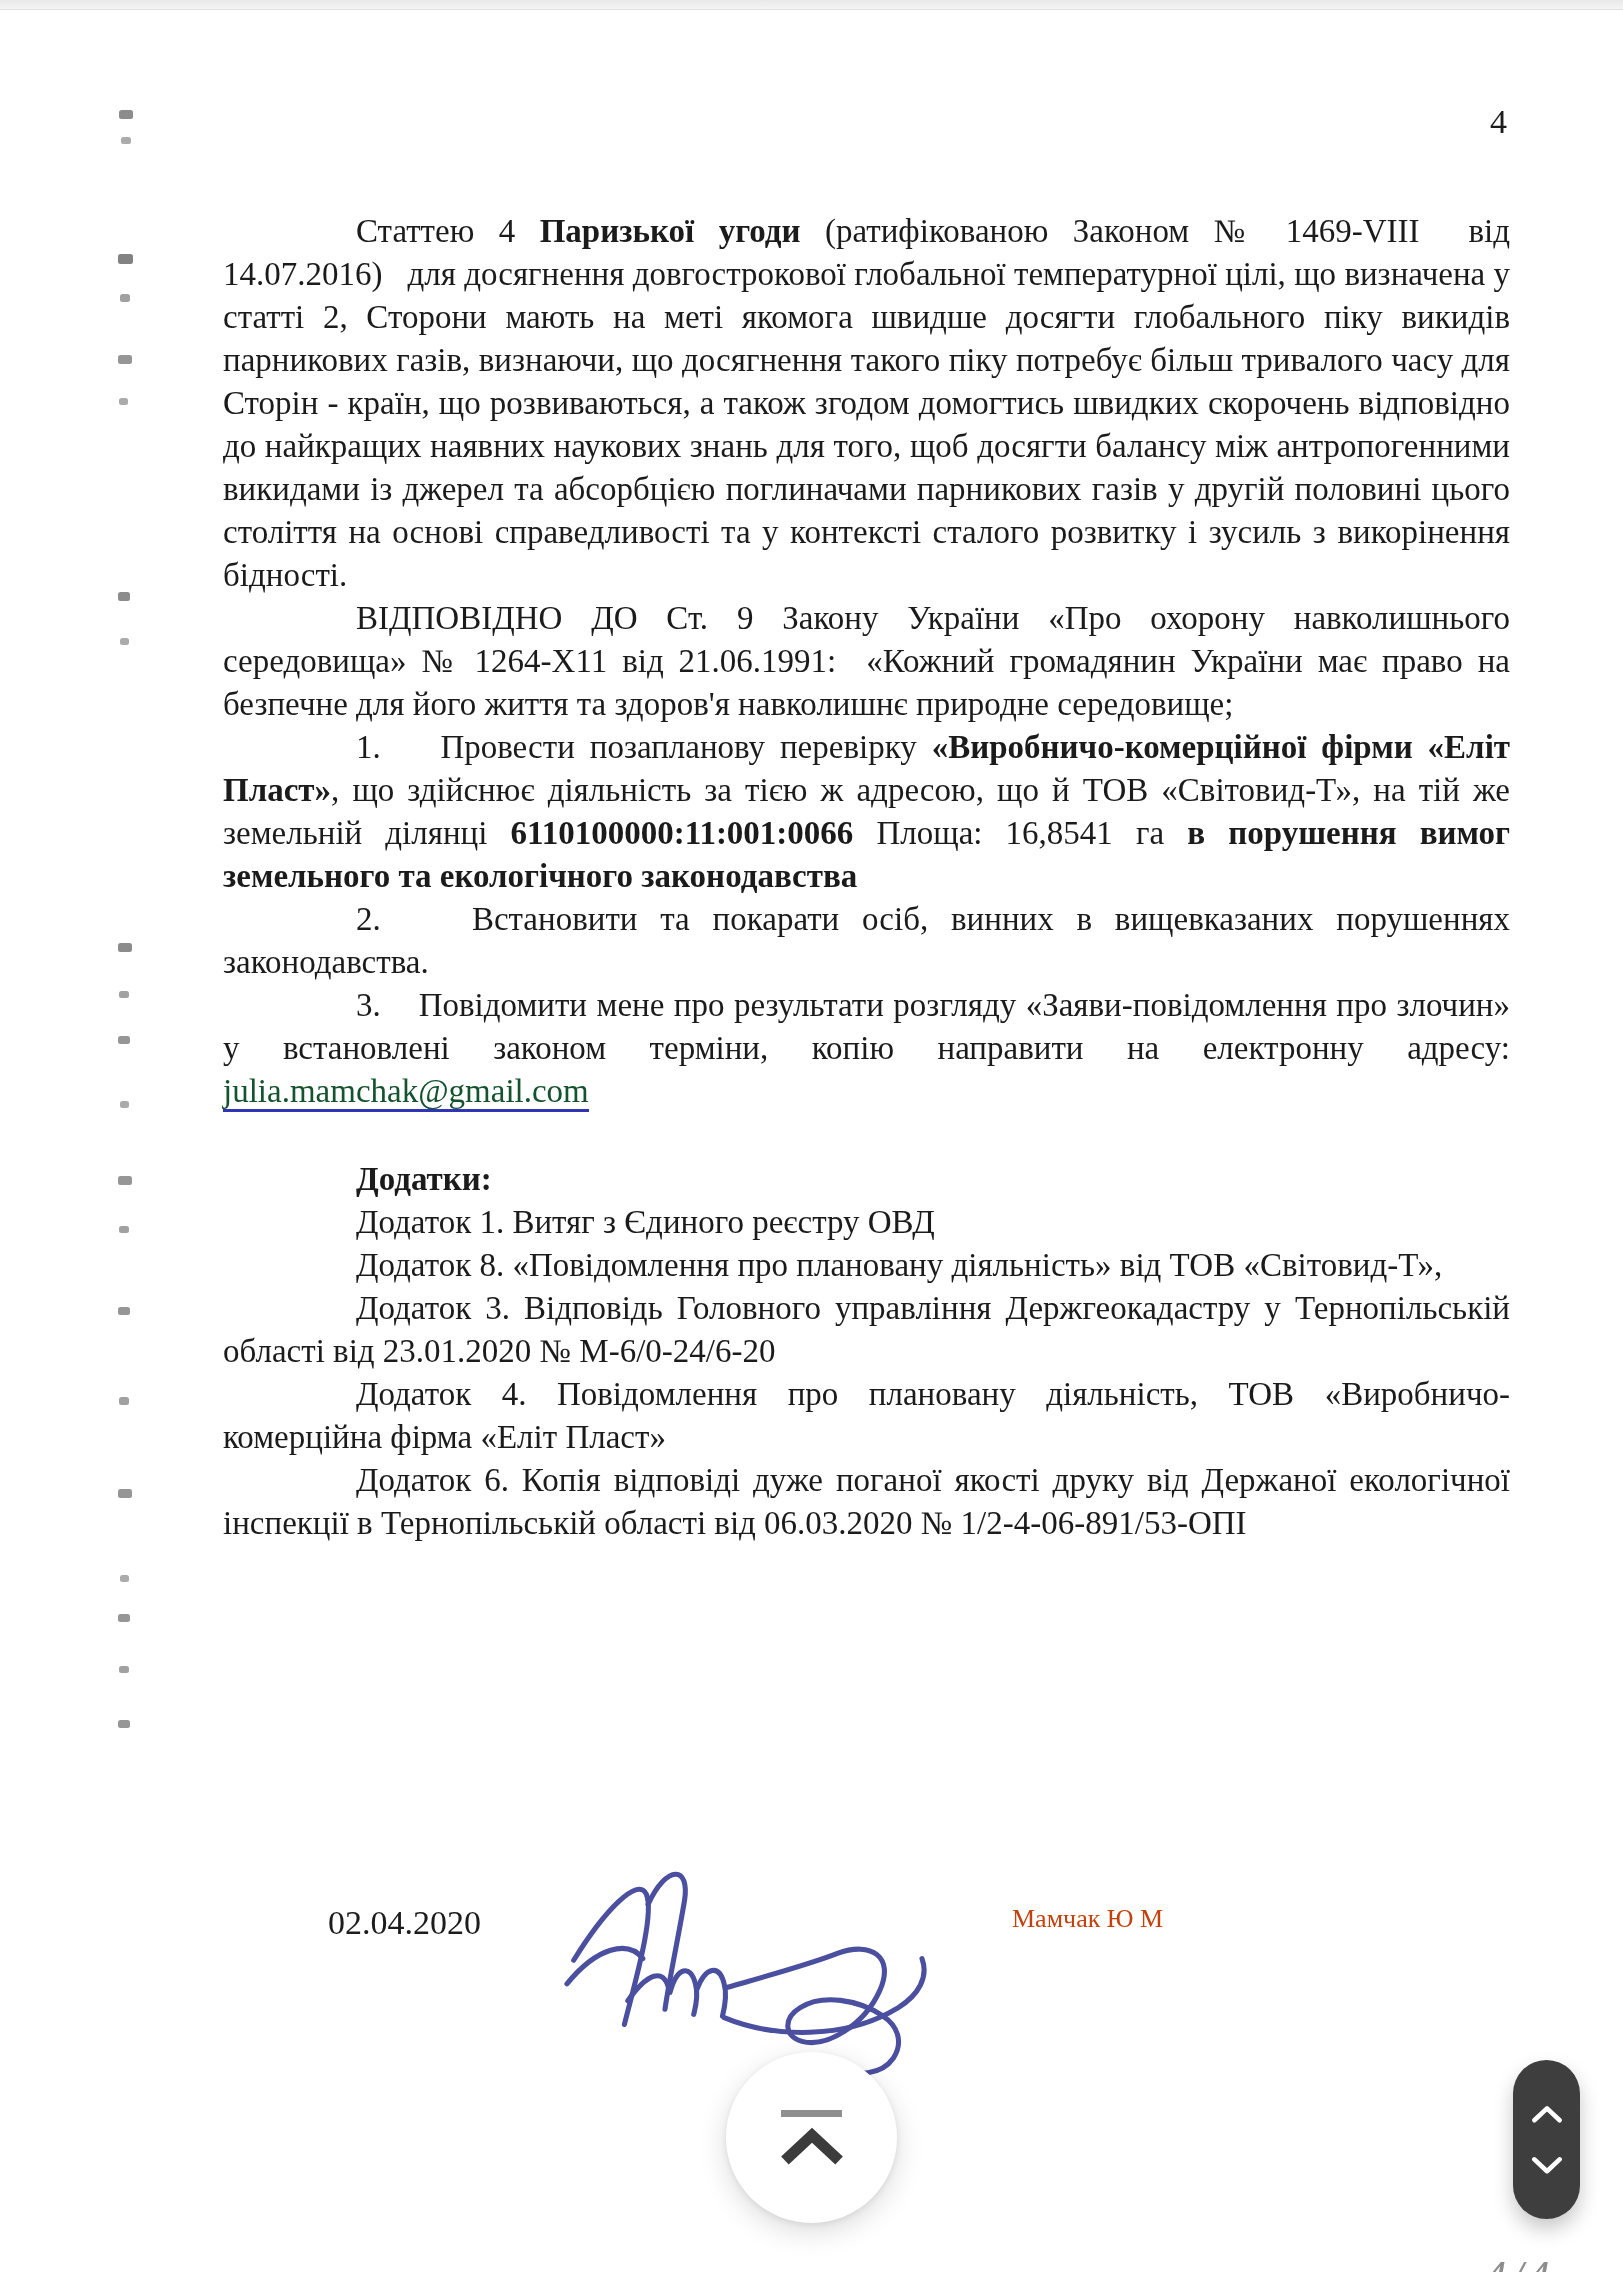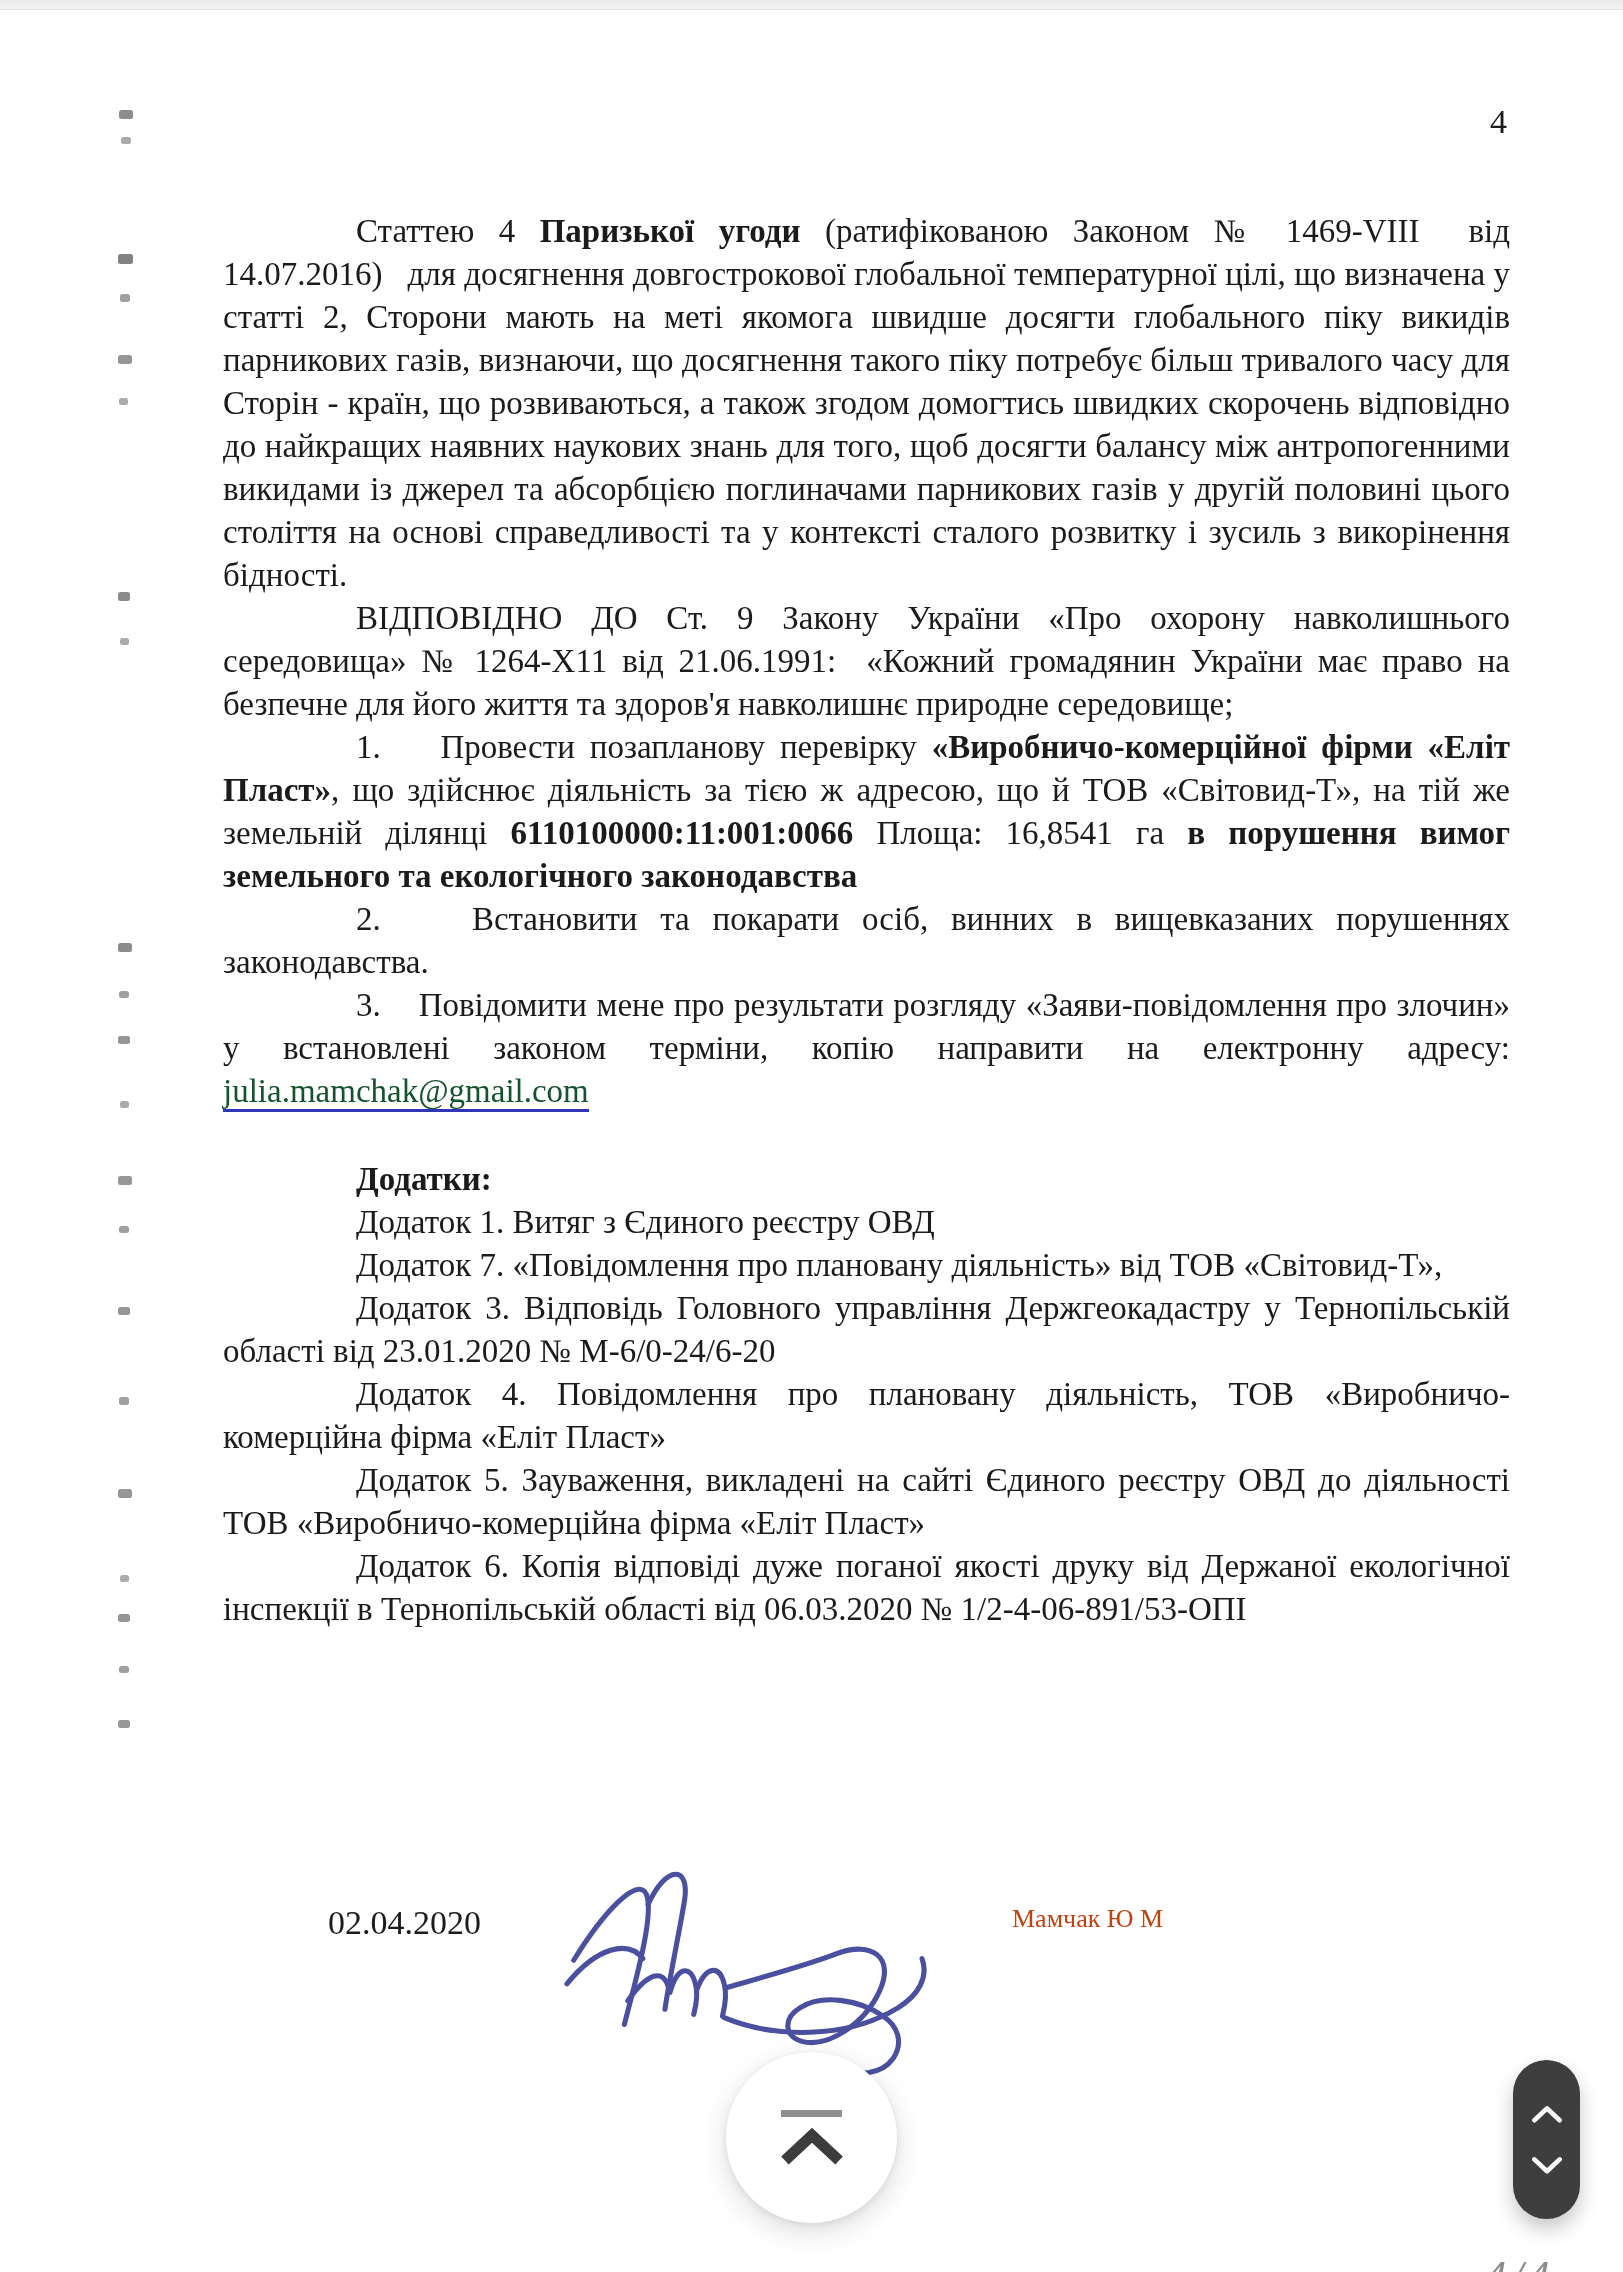--- a/index.html
+++ b/index.html
@@ -62,24 +62,23 @@
 <div class="page-number">4</div>
 
 <div class="doc" id="doc">
     <p><span>Статтею 4 </span><span class="b">Паризької угоди</span><span> (ратифікованою Законом № 1469-VIII&nbsp; від 14.07.2016)&nbsp;&nbsp; для досягнення довгострокової глобальної температурної цілі, що визначена у статті 2, Сторони мають на меті якомога швидше досягти глобального піку викидів парникових газів, визнаючи, що досягнення такого піку потребує більш тривалого часу для Сторін - країн, що розвиваються, а також згодом домогтись швидких скорочень відповідно до найкращих наявних наукових знань для того, щоб досягти балансу між антропогенними викидами із джерел та абсорбцією поглиначами парникових газів у другій половині цього століття на основі справедливості та у контексті сталого розвитку і зусиль з викорінення бідності.</span></p>
     <p><span>ВІДПОВІДНО ДО Ст. 9 Закону України «Про охорону навколишнього середовища» № 1264-X11 від 21.06.1991:&nbsp; «Кожний громадянин України має право на безпечне для його життя та здоров'я навколишнє природне середовище;</span></p>
     <p><span>1.&nbsp;&nbsp;&nbsp;&nbsp;Провести позапланову перевірку </span><span class="b">«Виробничо-комерційної фірми «Еліт Пласт»</span><span>, що здійснює діяльність за тією ж адресою, що й ТОВ «Світовид-Т», на тій же земельній ділянці </span><span class="b">6110100000:11:001:0066</span><span> Площа: 16,8541 га </span><span class="b">в порушення вимог земельного та екологічного законодавства</span></p>
     <p><span>2.&nbsp;&nbsp;&nbsp;&nbsp;Встановити та покарати осіб, винних в вищевказаних порушеннях законодавства.</span></p>
     <p><span>3.&nbsp;&nbsp;&nbsp;&nbsp;Повідомити мене про результати розгляду «Заяви-повідомлення про злочин» у встановлені законом терміни, копію направити на електронну адресу: </span><a href="#" class="email-link">julia.mamchak@gmail.com</a></p>
     <p class="gap"><span class="b">Додатки:</span></p>
     <p><span>Додаток 1. Витяг з Єдиного реєстру ОВД</span></p>
-    <p><span>Додаток 7. «Повідомлення про плановану діяльність» від ТОВ «Світовид-Т»,</span></p>
+    <p><span>Додаток 8. «Повідомлення про плановану діяльність» від ТОВ «Світовид-Т»,</span></p>
     <p><span>Додаток 3. Відповідь Головного управління Держгеокадастру у Тернопільській області від 23.01.2020 № М-6/0-24/6-20</span></p>
     <p><span>Додаток 4. Повідомлення про плановану діяльність, ТОВ «Виробничо-комерційна фірма «Еліт Пласт»</span></p>
-    <p><span>Додаток 5. Зауваження, викладені на сайті Єдиного реєстру ОВД до діяльності ТОВ «Виробничо-комерційна фірма «Еліт Пласт»</span></p>
     <p><span>Додаток 6. Копія відповіді дуже поганої якості друку від Держаної екологічної інспекції в Тернопільській області від 06.03.2020 № 1/2-4-06-891/53-ОПІ</span></p>
   </div>
 
 <div id="artifacts">
     <i class="artifact" style="left: 119px; top: 110px; width: 13.5px; height: 8.5px; opacity: 0.55; border-radius: 2.5px;"></i>
     <i class="artifact" style="left: 121px; top: 137px; width: 10px; height: 6.8px; opacity: 0.4; border-radius: 2.5px;"></i>
     <i class="artifact" style="left: 118px; top: 254px; width: 15px; height: 10px; opacity: 0.6; border-radius: 2.5px;"></i>
     <i class="artifact" style="left: 120px; top: 294px; width: 10px; height: 7.6px; opacity: 0.45; border-radius: 2.5px;"></i>
     <i class="artifact" style="left: 118px; top: 355px; width: 13.5px; height: 8.5px; opacity: 0.5; border-radius: 2.5px;"></i>
     <i class="artifact" style="left: 119px; top: 398px; width: 8.5px; height: 6.8px; opacity: 0.4; border-radius: 2.5px;"></i>

